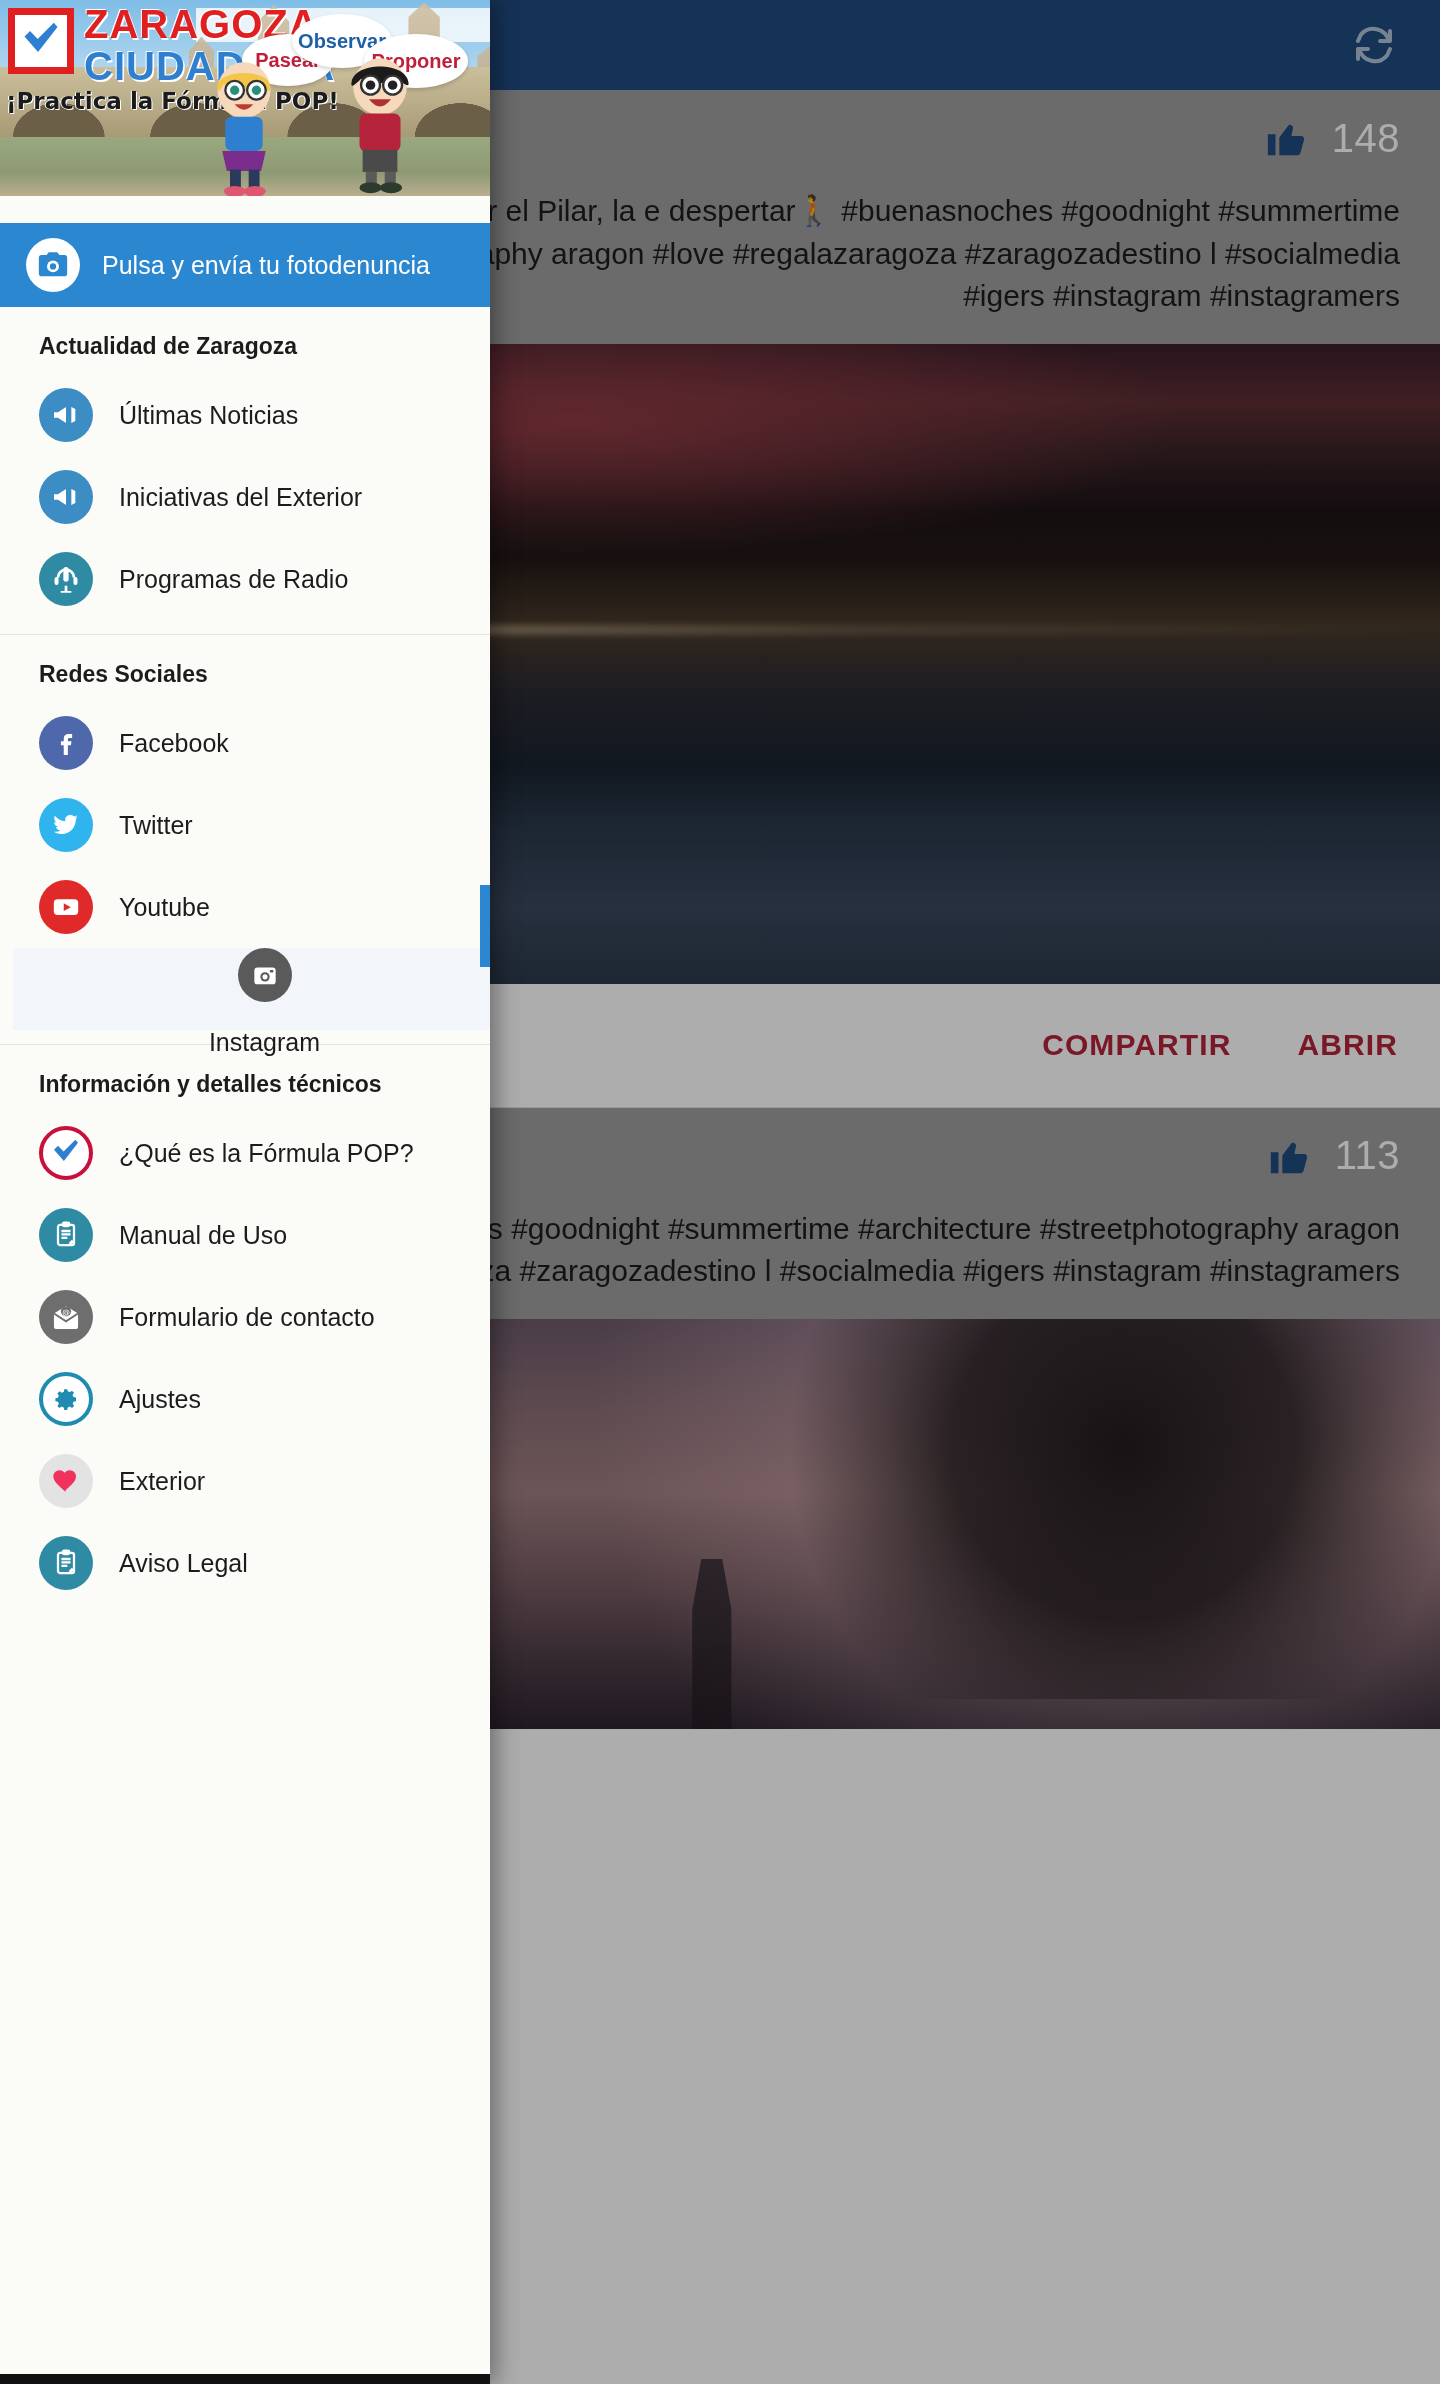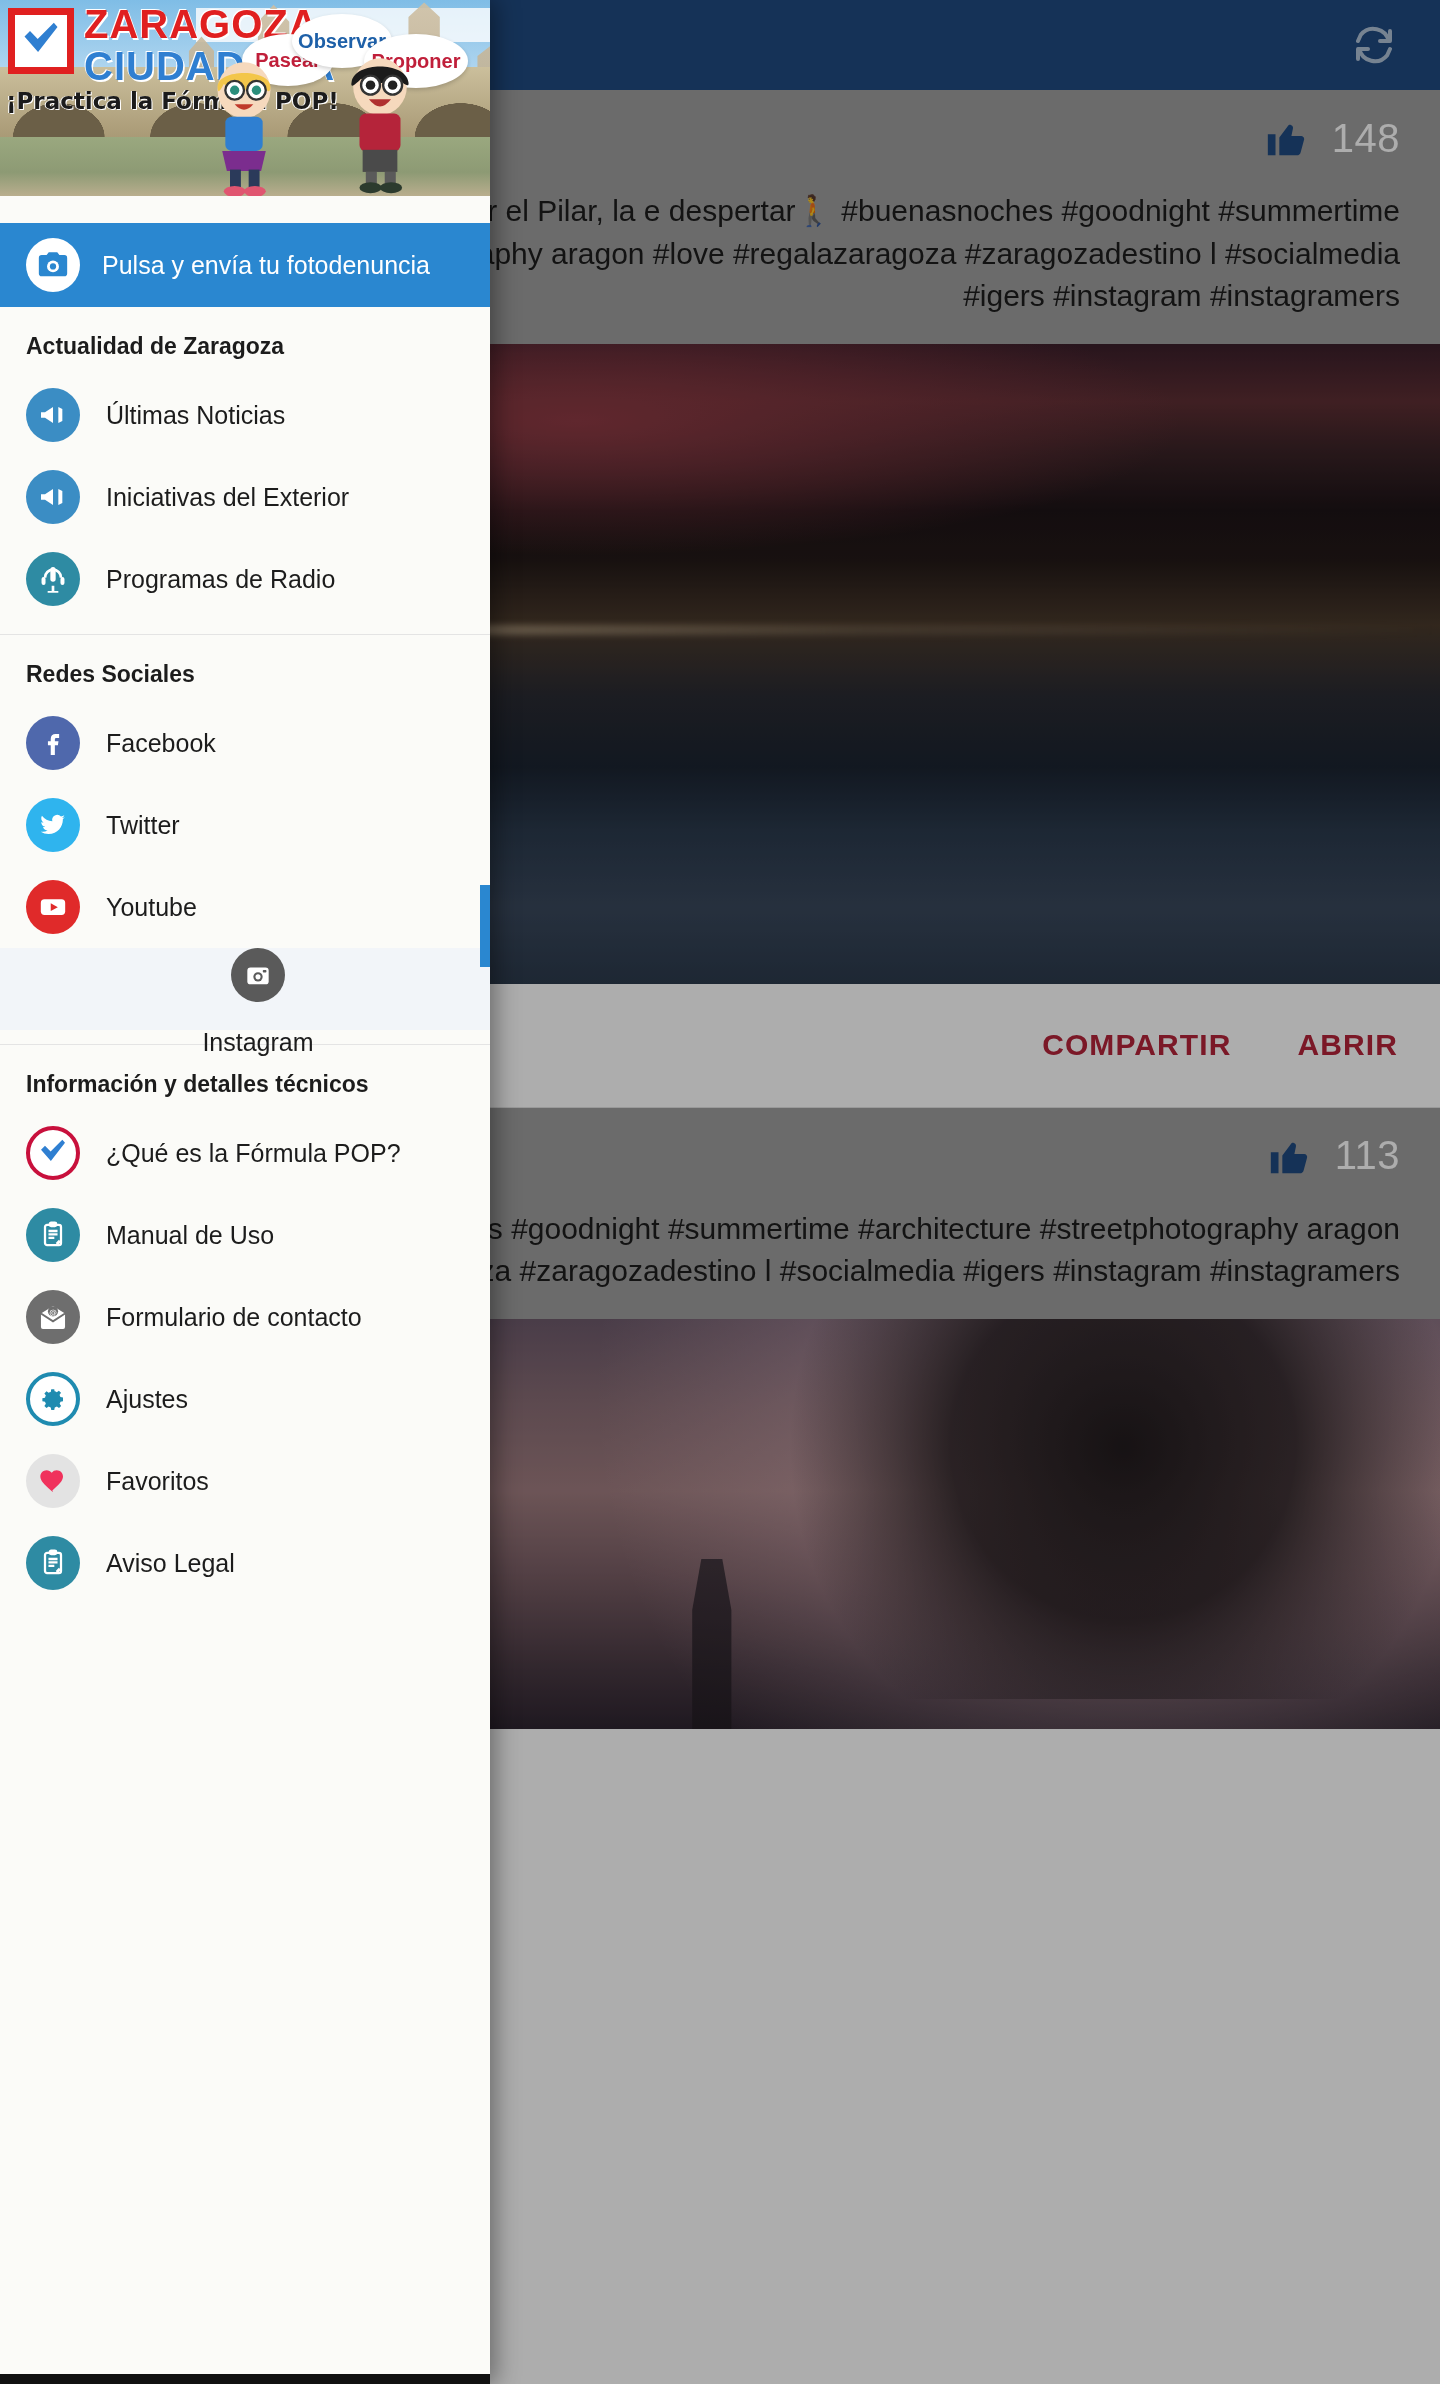--- a/index.html
+++ b/index.html
@@ -192,21 +192,21 @@
     margin-top:27px;
   }
   .cta-icon{
     width:54px; height:54px; border-radius:50%; background:#ffffff;
     display:flex; align-items:center; justify-content:center; flex:0 0 auto;
   }
   .cta-label{ font-size:25px; color:#ffffff; white-space:nowrap; }
 
   
   .drawer-scroll{ flex:1 1 auto; background:#fbfbf8; }
-  .section{ border-bottom:1px solid #e4e4e4; padding:0 0 14px 0; }
+  .section{ border-bottom:1px solid #e4e4e4; padding:0 0 14px 13px; }
   .section:last-child{ border-bottom:none; }
   .section-title{
     font-size:23px; font-weight:700; color:#1c1c1c;
     padding:26px 0 14px 26px;
   }
   .nav-item{
     display:flex; align-items:center; gap:26px;
     height:82px; padding-left:26px; cursor:pointer;
   }
   .nav-item.active{ background:#f2f5f9;flex-direction:column; }
@@ -483,21 +483,21 @@
         </span>
         <span class="nav-label">Ajustes</span>
       </div>
 
       <div class="nav-item">
         <span class="nav-icon" style="background:#e3e3e3">
           <svg viewBox="0 0 24 24" width="32" height="32" fill="#f0325c">
             <path d="M12 20.5l-1.5-1.4C5.4 14.5 2.5 11.9 2.5 8.7 2.5 6.1 4.6 4 7.2 4c1.5 0 2.9.7 3.8 1.8A5 5 0 0 1 14.8 4c2.6 0 4.7 2.1 4.7 4.7 0 3.2-2.9 5.8-8 10.4z"></path>
           </svg>
         </span>
-        <span class="nav-label">Favoritos</span>
+        <span class="nav-label">Exterior</span>
       </div>
 
       <div class="nav-item">
         <span class="nav-icon" style="background:#2e8ba3">
           <svg viewBox="0 0 24 24" width="32" height="32" fill="none" stroke="#fff" stroke-width="1.7">
             <rect x="6" y="4.4" width="12" height="15.2" rx="1.6"></rect>
             <rect x="9.6" y="2.8" width="4.8" height="2.6" rx="1" fill="#fff"></rect>
             <path d="M8.6 9h6.8M8.6 11.6h6.8M8.6 14.2h4.4"></path>
             <path d="M14.4 17.6l2-2 1.6 1.6-2 2h-1.6z" fill="#fff" stroke="none"></path>
           </svg>

